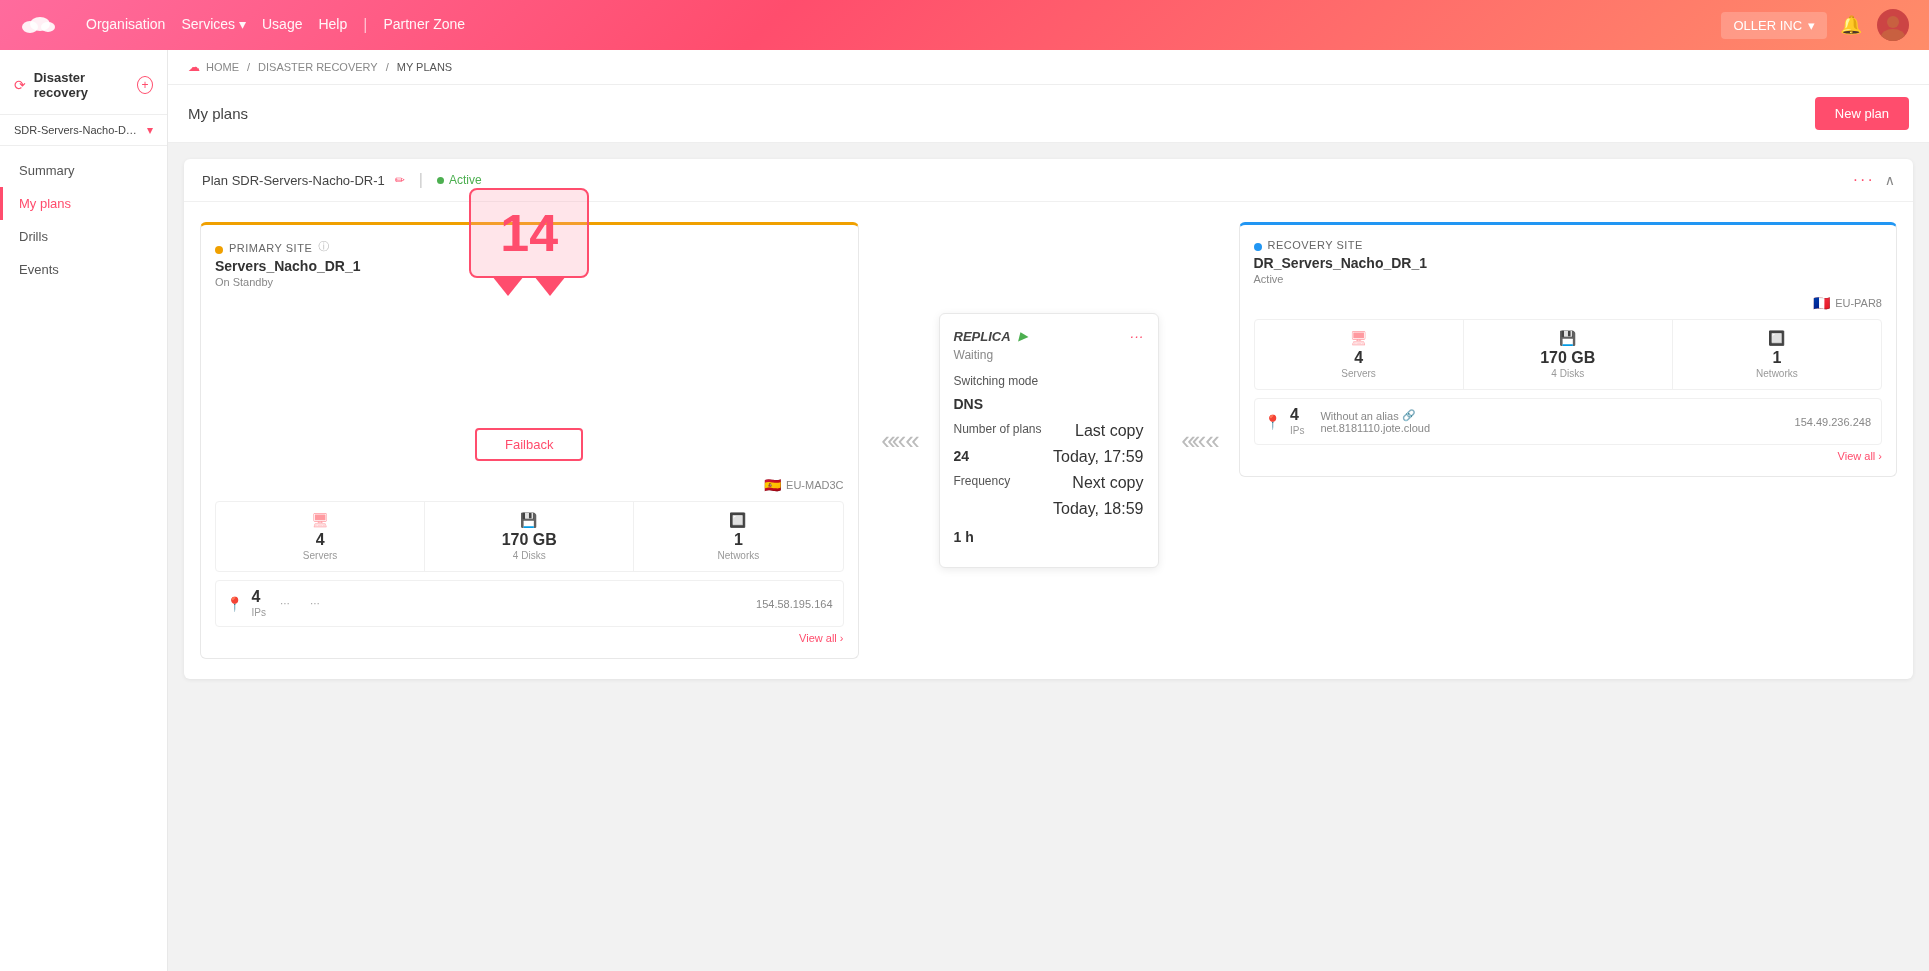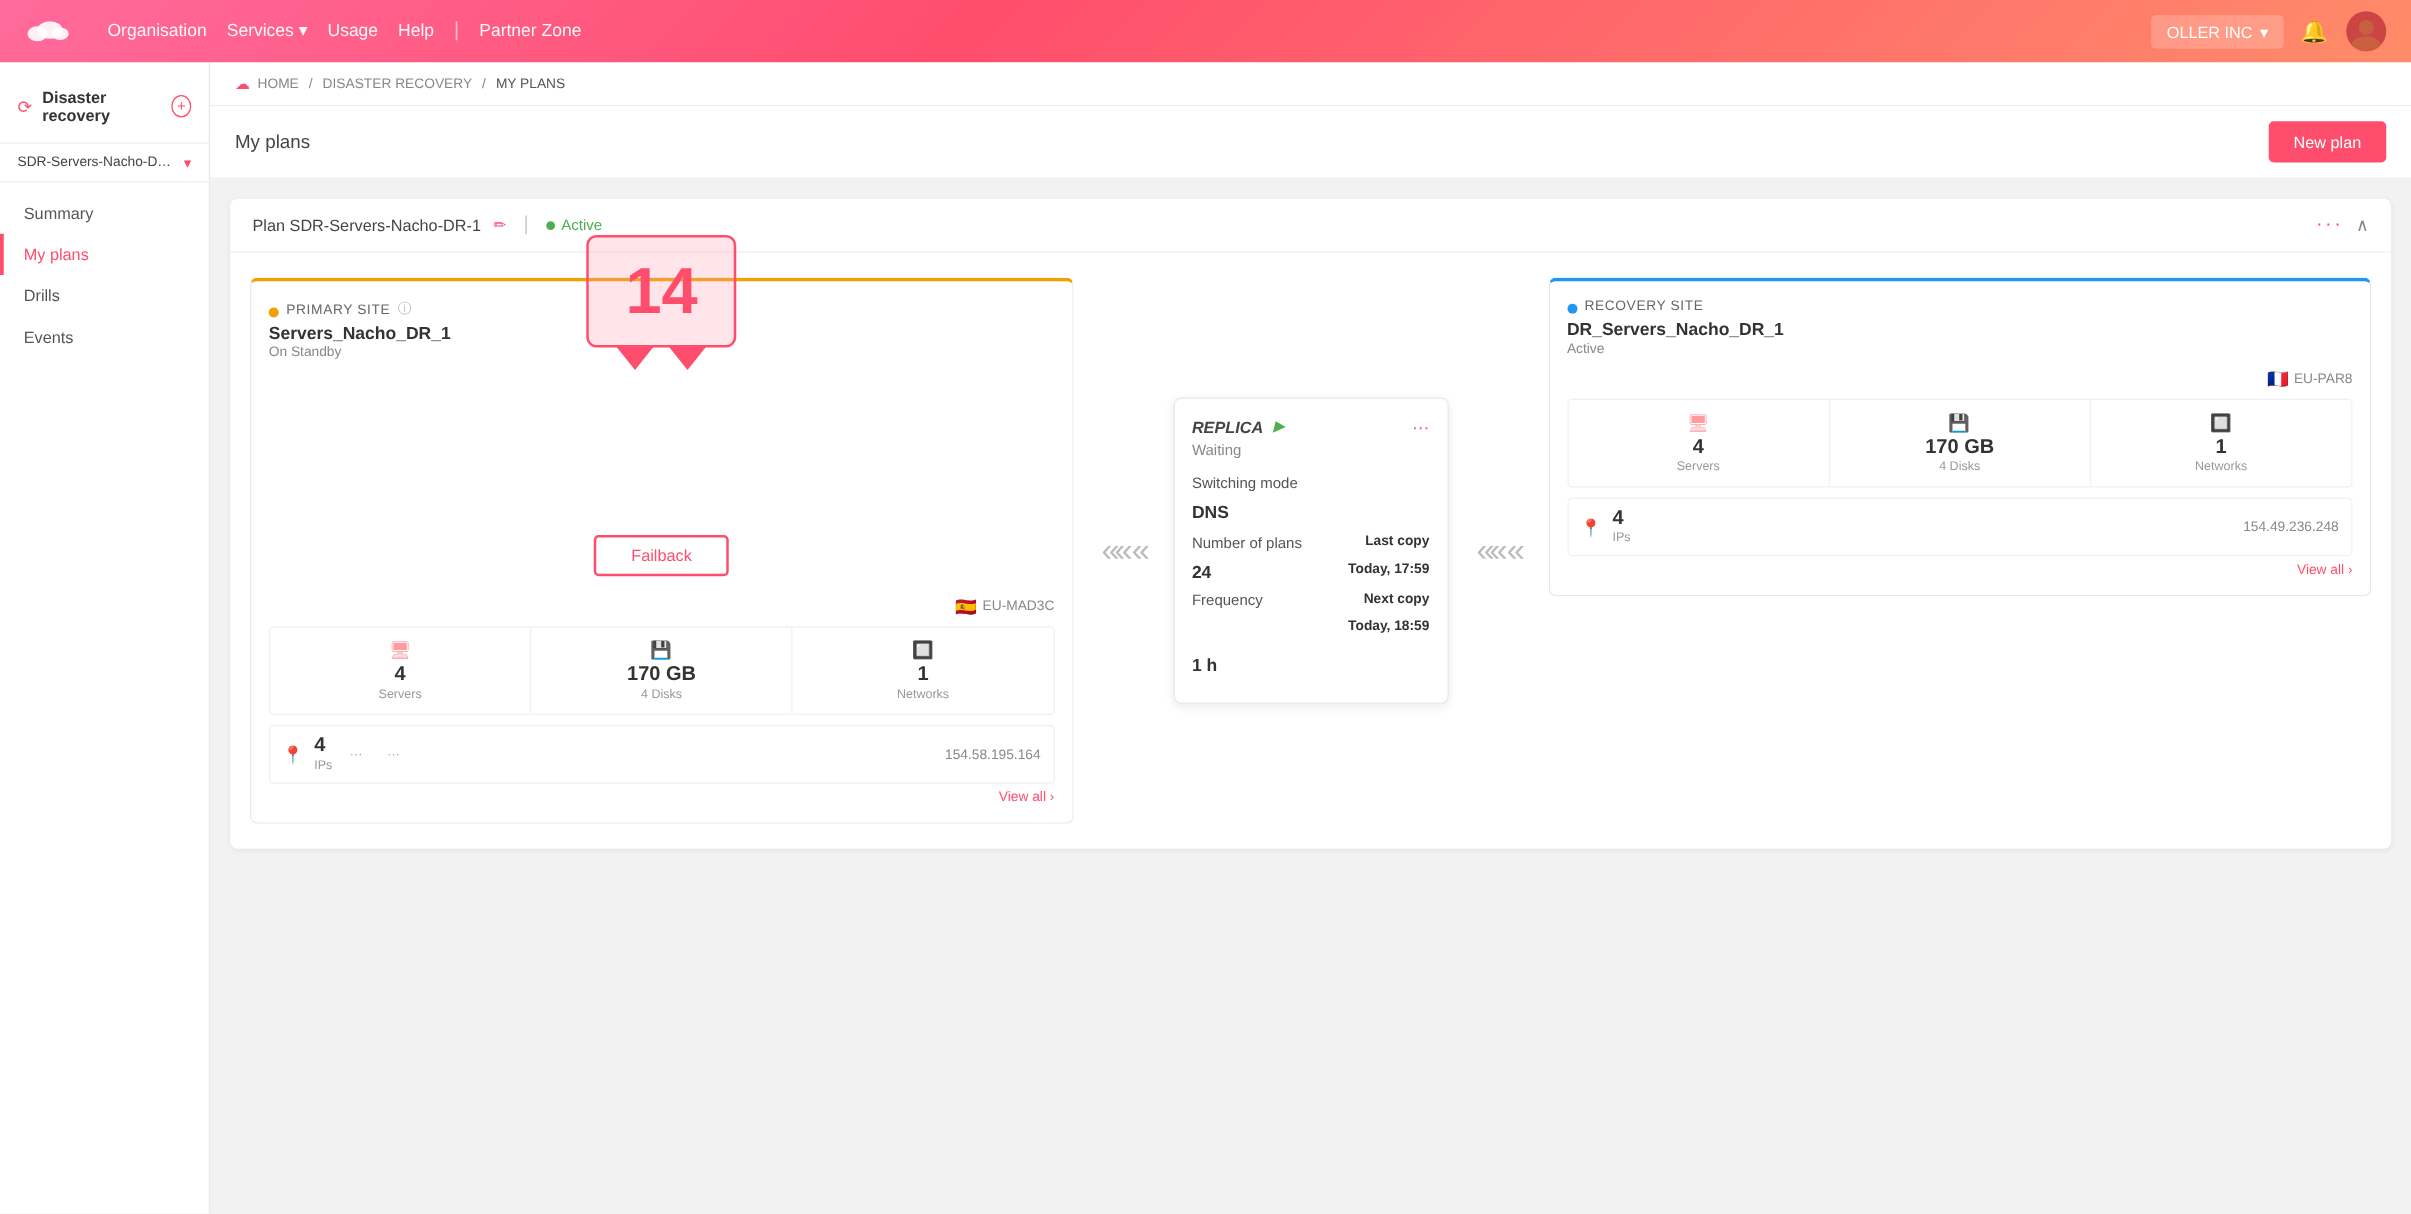--- a/index.html
+++ b/index.html
@@ -235,21 +235,21 @@
       gap: 8px;
       margin-bottom: 4px;
       font-style: italic;
     }
     .replica-title { font-size: 13px; font-weight: 700; color: #444; }
     .replica-play { color: #4caf50; font-size: 12px; }
     .replica-dots { margin-left: auto; color: #ff4d6d; font-size: 14px; cursor: pointer; }
     .replica-waiting { font-size: 12px; color: #888; margin-bottom: 12px; }
     .replica-row { display: flex; justify-content: space-between; margin-bottom: 8px; font-size: 12px; }
     .replica-row-label { color: #555; font-weight: 500; }
-    .replica-row-value { color: #333; font-weight: 700; font-size: 11px; text-align: right; }
+    .replica-row-value { color: #333; font-weight: 400; font-size: 16px; text-align: right; }
 
     
     .failback-area {
       position: relative;
       display: flex;
       justify-content: center;
       margin-bottom: 12px;
     }
 
     
@@ -524,20 +524,27 @@
               <div class="stat-label">Networks</div>
             </div>
           </div>
 
           <div class="ips-row">
             <span class="ip-icon">📍</span>
             <div>
               <div class="stat-num">4</div>
               <div class="stat-label">IPs</div>
             </div>
+            <div style="flex:1; padding-left:8px;">
+              <div style="font-size:11px; color:#888; display:flex; align-items:center; gap:4px;">
+                <span>Without an alias</span>
+                <span class="alias-link">🔗</span>
+              </div>
+              <div class="alias-text">net.8181110.jote.cloud</div>
+            </div>
             <span class="ip-address">154.49.236.248</span>
           </div>
           <div class="view-all-link">View all ›</div>
         </div>
 
       </div>
     </div>
   </main>
 </div>
 

